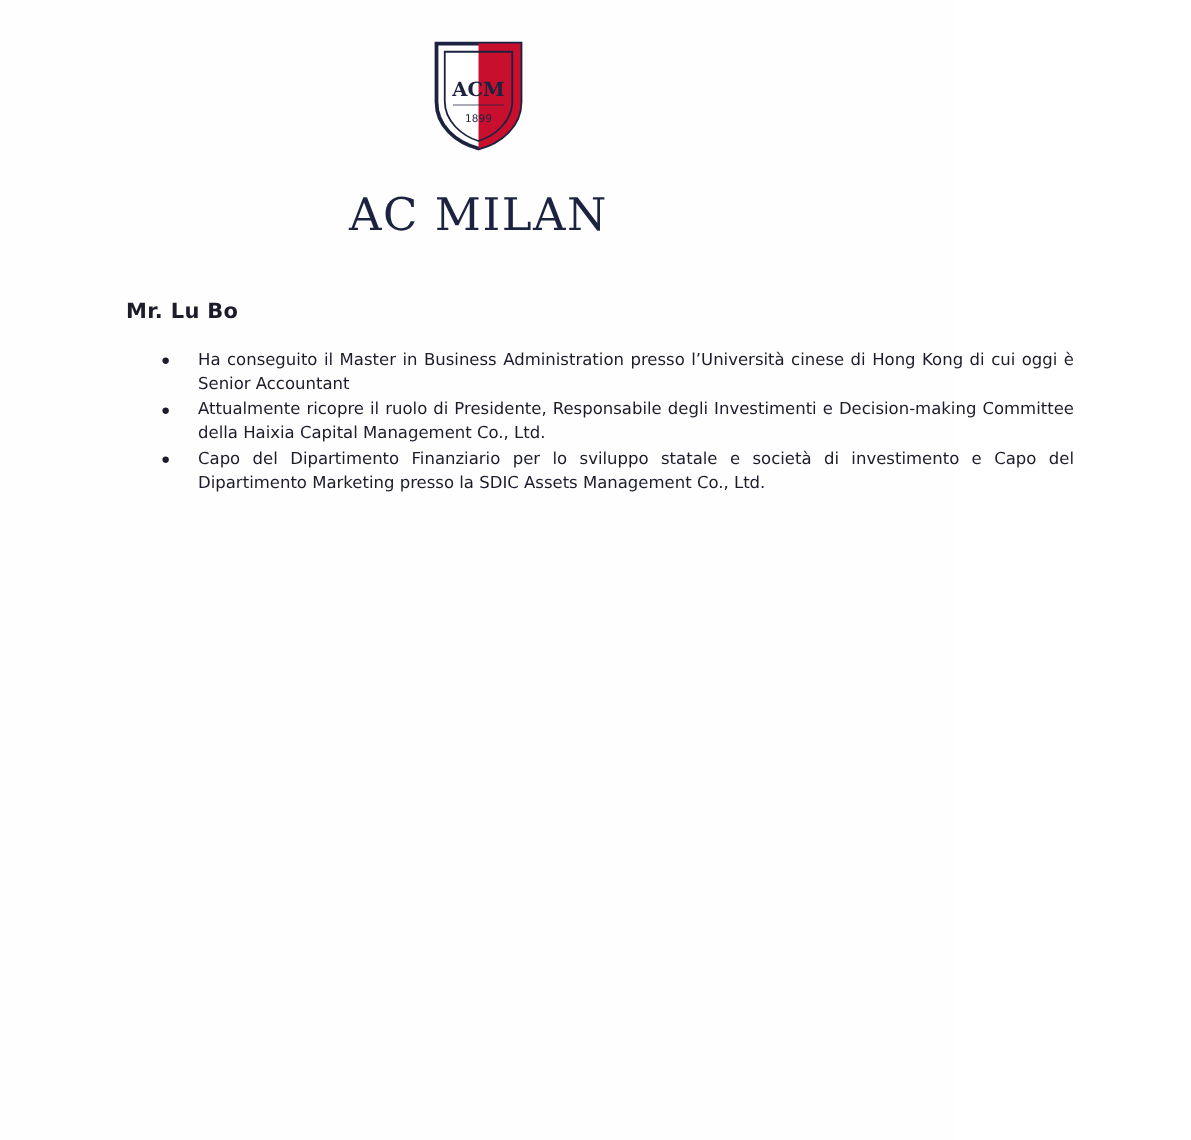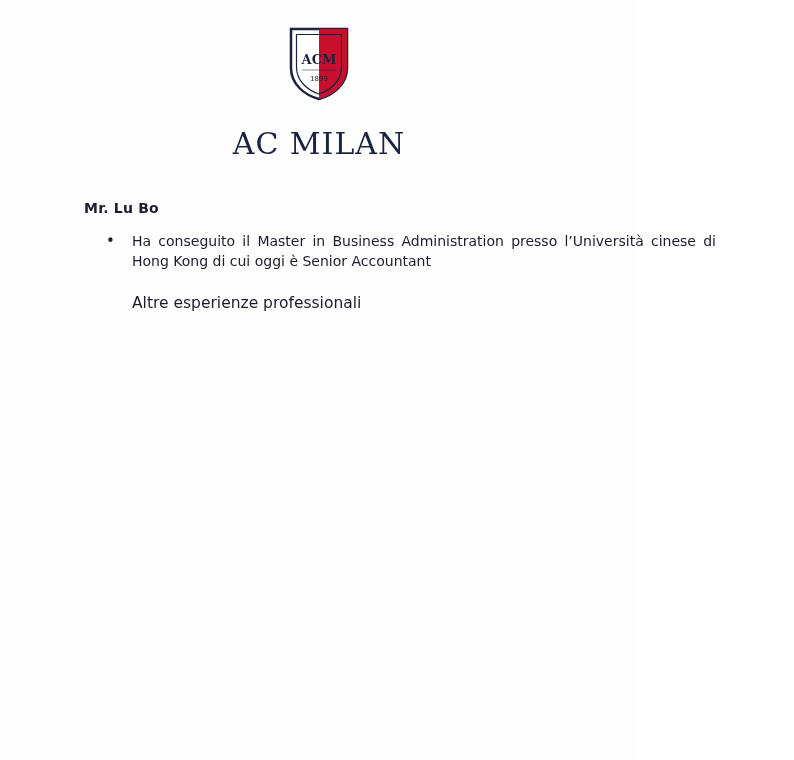--- a/index.html
+++ b/index.html
@@ -61,21 +61,21 @@
   }
   ul.bullets {
     list-style: none;
     margin: 0;
     padding: 0;
   }
   ul.bullets li {
     position: relative;
     padding-left: 48px;
     margin-bottom: 2px;
-    font-size: 14px;
+    font-size: 11px;
     line-height: 1.42;
     text-align: justify;
     text-justify: inter-word;
     color: #1c1c2b;
   }
   ul.bullets li::before {
     content: "\2022";
     position: absolute;
     left: 22px;
     top: -1px;
@@ -117,21 +117,22 @@
     </div>
     <div class="wordmark">AC MILAN</div>
   </div>
 
   <div class="content">
 
     <p class="person-name">Mr. Lu Bo</p>
 
     <ul class="bullets group-one">
       <li>Ha conseguito il Master in Business Administration presso l’Università cinese di Hong Kong di cui oggi è Senior Accountant</li>
+      <li>Attualmente ricopre il ruolo di Presidente, Responsabile degli Investimenti e Decision-making Committee della Haixia Capital Management Co., Ltd.</li>
     </ul>
 
-    <p class="section-note">Altre esperienze professionali</p>
 
     <ul class="bullets group-two">
+      <li>Capo del Dipartimento Finanziario per lo sviluppo statale e società di investimento e Capo del Dipartimento Marketing presso la SDIC Assets Management Co., Ltd.</li>
     </ul>
 
   </div>
 </div>
 
 </body></html>

